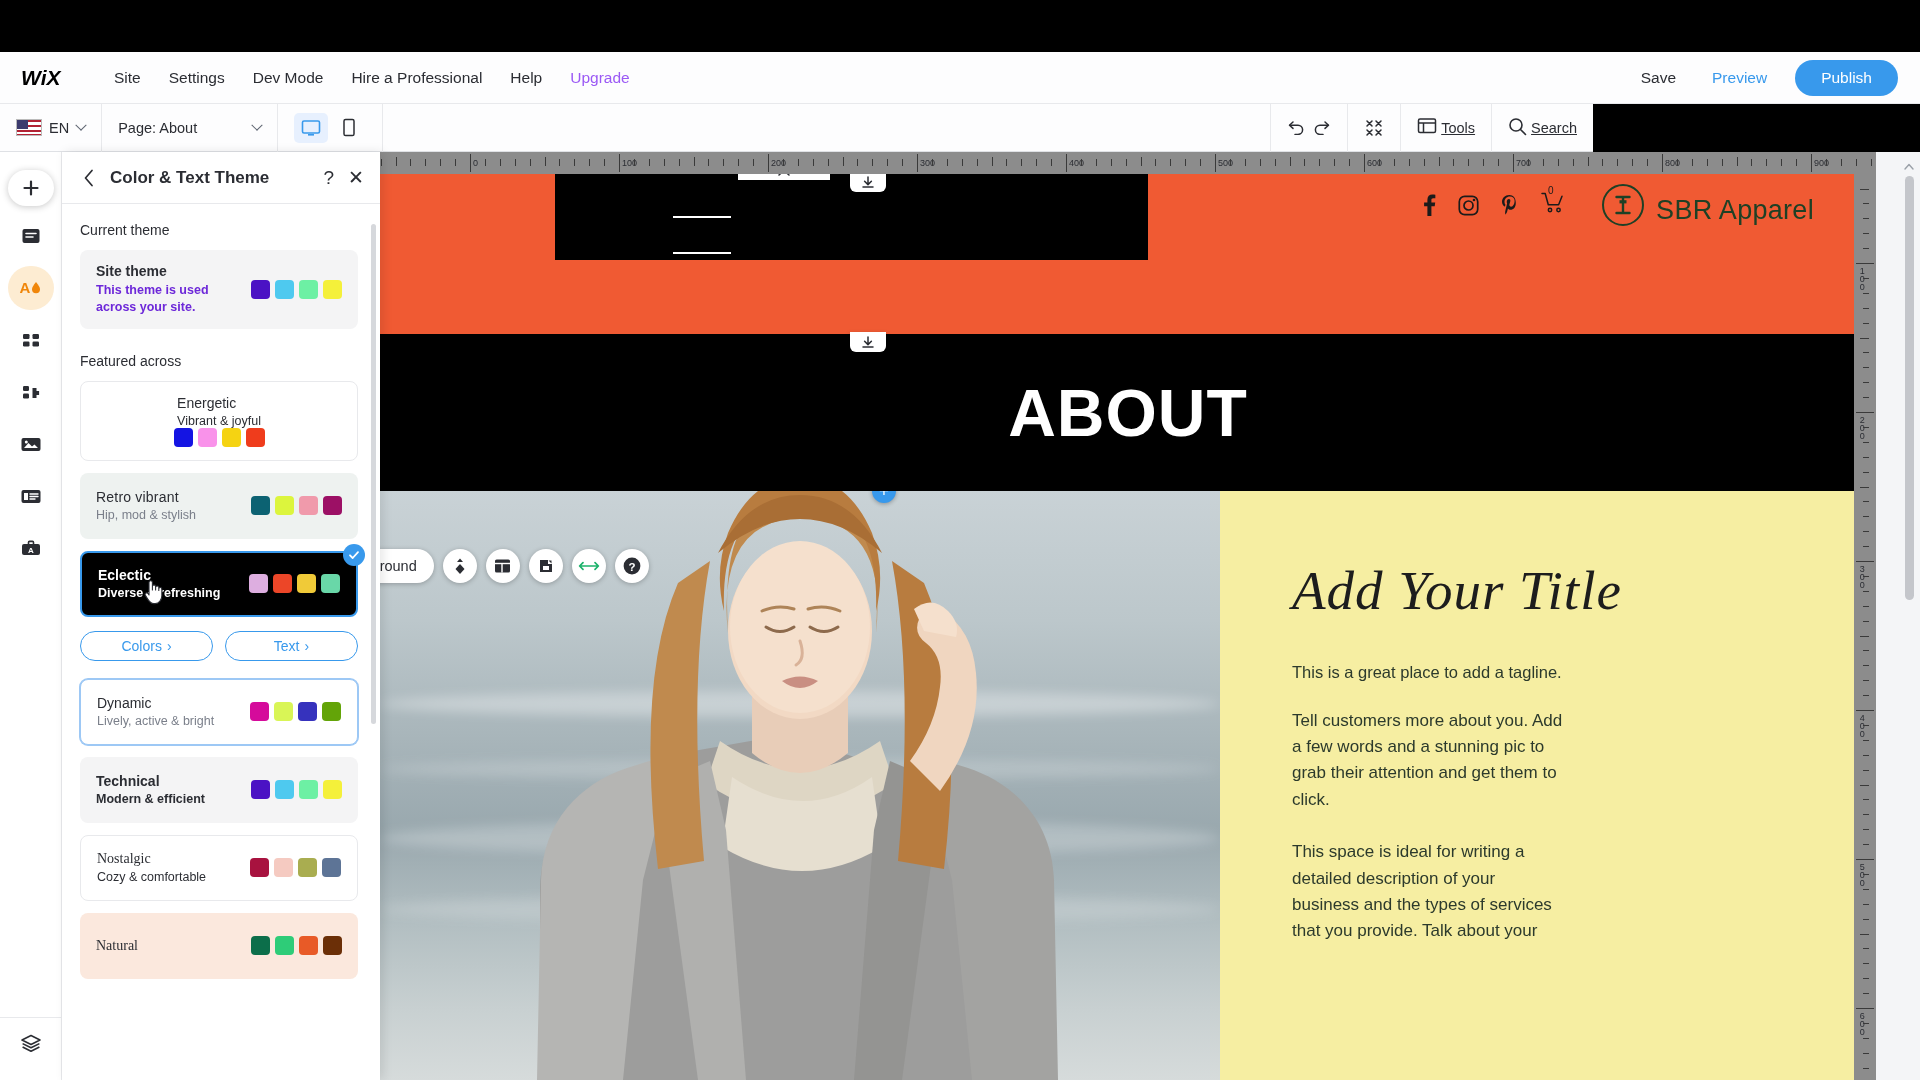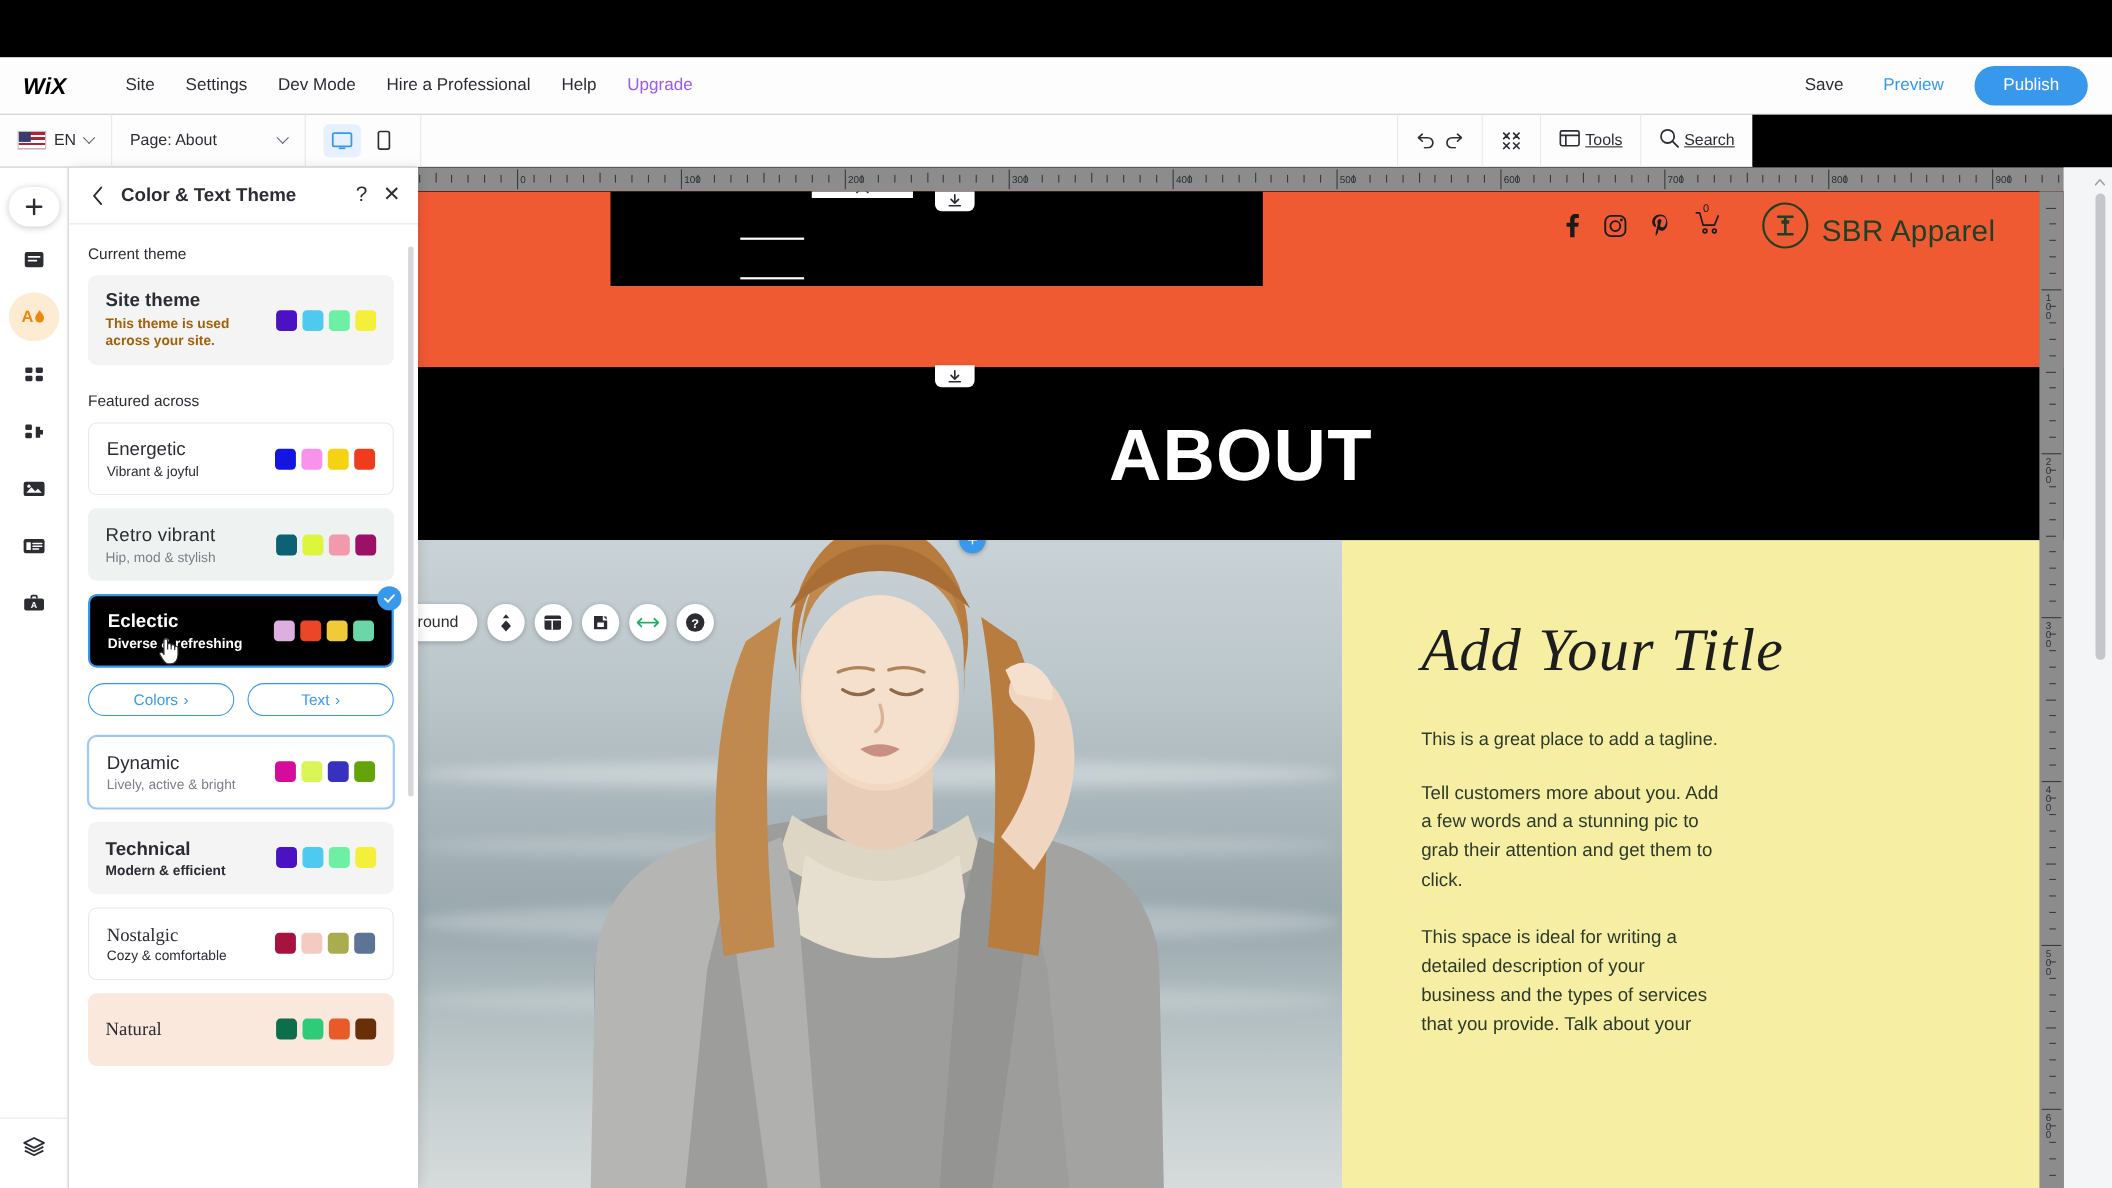--- a/index.html
+++ b/index.html
@@ -167,30 +167,30 @@
   .theme-card {
     position: relative;
     border-radius: 8px;
     padding: 13px 16px;
     margin-bottom: 12px;
     display: flex; align-items: center;
     cursor: pointer;
     min-height: 66px;
   }
   .tc-text { flex: 1; min-width: 0; }
-  .tc-name { font-size: 17px; line-height: 1.15; }
+  .tc-name { font-size: 14px; line-height: 1.15; }
   .tc-sub { font-size: 12.5px; margin-top: 3px; }
   .swatches { display: flex; gap: 5px; flex-shrink: 0; }
   .sw { width: 19px; height: 19px; border-radius: 4px; }
 
   .card-site { background: #f4f4f5; }
   .card-site .tc-name { font-weight: bold; color: #2b2d33; }
-  .card-site .tc-sub { color: #a16207; font-weight: bold; line-height: 1.35; max-width: 130px; }
-
-  .card-energetic { background: #fff; border: 1px solid #e8e9ec; }
+  .card-site .tc-sub { color: #6d28d9; font-weight: bold; line-height: 1.35; max-width: 130px; }
+
+  .card-energetic { background: #fff; border: 1px solid #e8e9ec; flex-direction: column; }
   .card-energetic .tc-name { color: #2b2d33; }
   .card-energetic .tc-sub { color: #2b2d33; }
 
   .card-retro { background: #eef2f0; }
   .card-retro .tc-name { color: #2b2d33; letter-spacing: .2px; }
   .card-retro .tc-sub { color: #7a7f8a; }
 
   .card-eclectic {
     background: #000; border: 2px solid #3899ec;
   }

